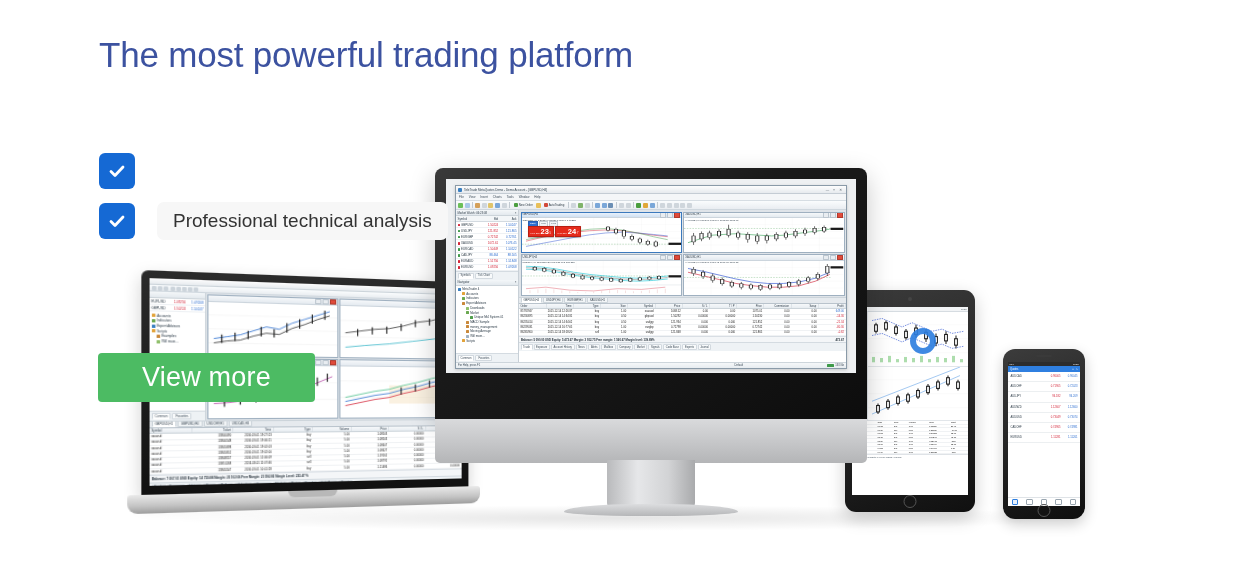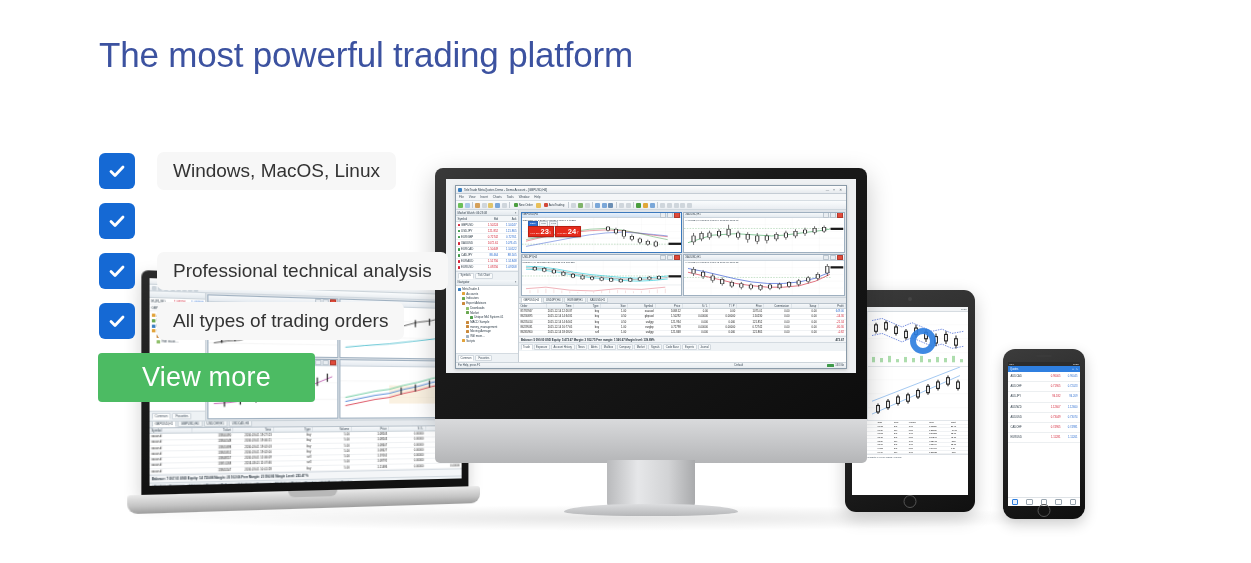--- a/index.html
+++ b/index.html
@@ -311,50 +311,34 @@
 </head>
 <body>
 
 <div class="stage">
 
   <div class="shadow-floor"></div>
 
   <div class="headline">The most powerful trading platform</div>
 
   <div class="features">
-    <div class="frow">
-      <div class="cbox">
-        <svg width="20" height="20" viewBox="0 0 20 20">
-            <path d="M4 10.5 L8 14.5 L16 6" fill="none" stroke="#ffffff" stroke-width="2.8" stroke-linecap="round" stroke-linejoin="round"></path>
-          </svg>
-      </div>
-      <div class="flabel">Windows, MacOS, Linux</div>
-    </div>
     <div class="frow">
       <div class="cbox">
         <svg width="20" height="20" viewBox="0 0 20 20">
             <path d="M4 10.5 L8 14.5 L16 6" fill="none" stroke="#ffffff" stroke-width="2.8" stroke-linecap="round" stroke-linejoin="round"></path>
           </svg>
       </div>
     </div>
     <div class="frow">
       <div class="cbox">
         <svg width="20" height="20" viewBox="0 0 20 20">
             <path d="M4 10.5 L8 14.5 L16 6" fill="none" stroke="#ffffff" stroke-width="2.8" stroke-linecap="round" stroke-linejoin="round"></path>
           </svg>
       </div>
       <div class="flabel">Professional technical analysis</div>
-    </div>
-    <div class="frow">
-      <div class="cbox">
-        <svg width="20" height="20" viewBox="0 0 20 20">
-            <path d="M4 10.5 L8 14.5 L16 6" fill="none" stroke="#ffffff" stroke-width="2.8" stroke-linecap="round" stroke-linejoin="round"></path>
-          </svg>
-      </div>
-      <div class="flabel">All types of trading orders</div>
     </div>
   </div>
 
   <div class="learn">View more</div>
 
   <div class="device laptop">
     <div class="lap-lid">
       <div class="lap-screen">
         <div class="lmt">
           <div class="lmt-top"></div>

